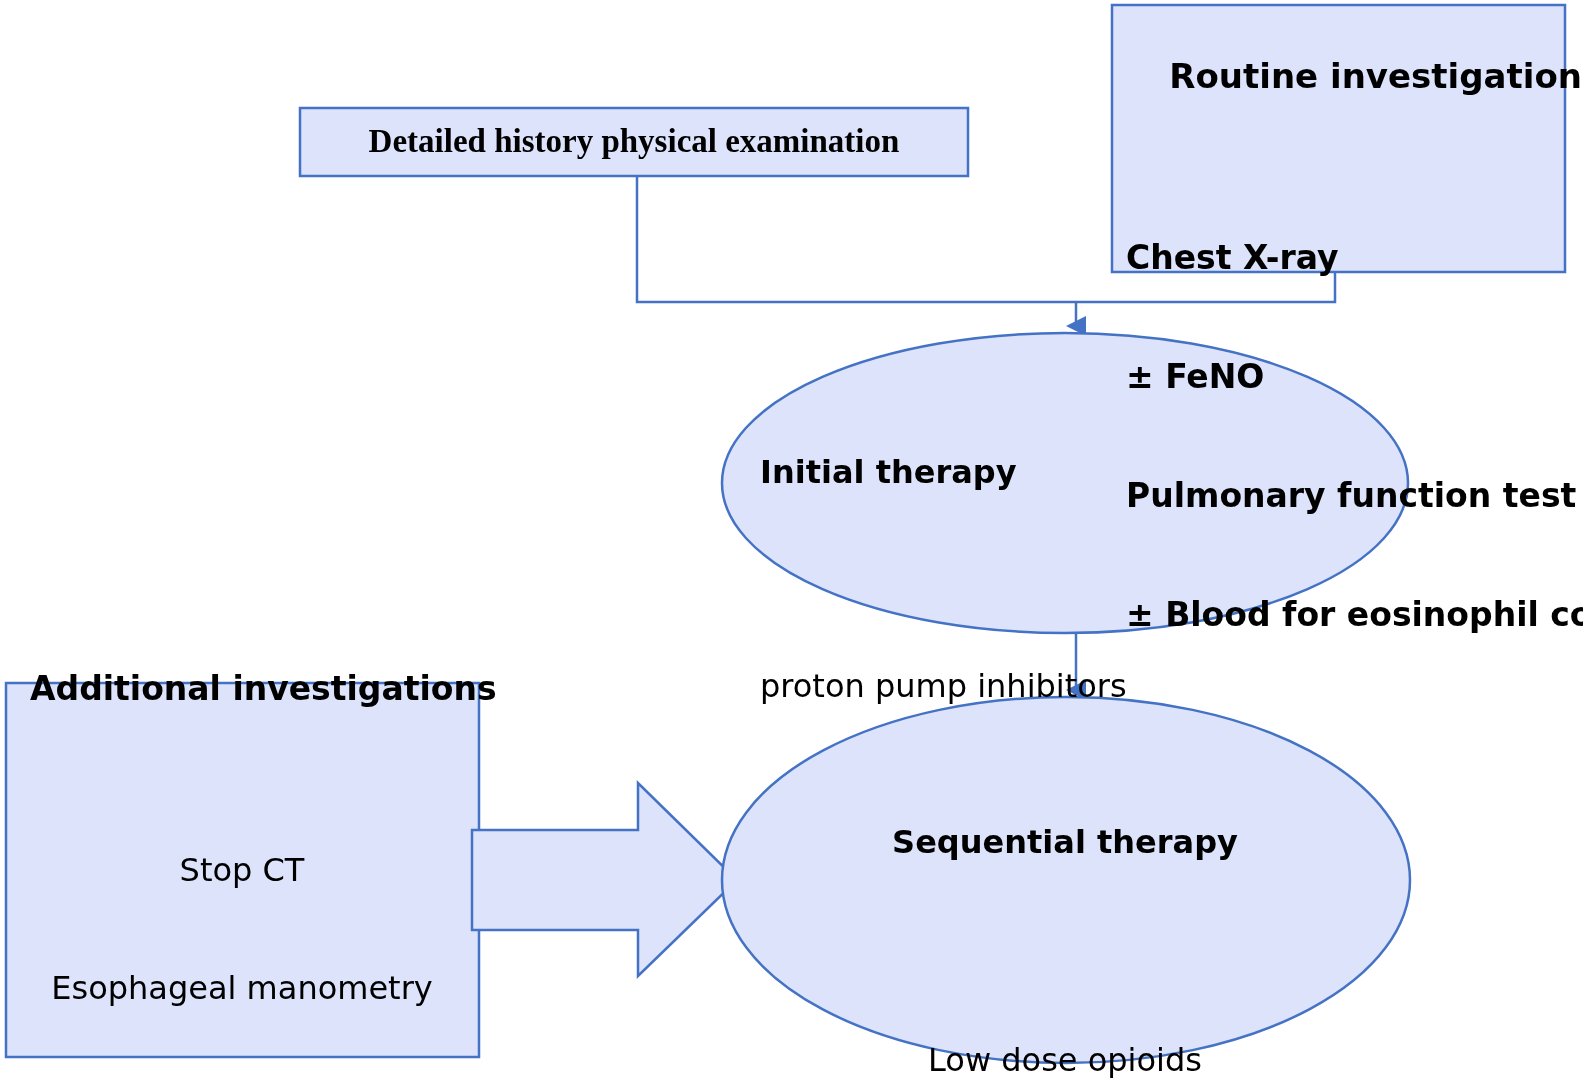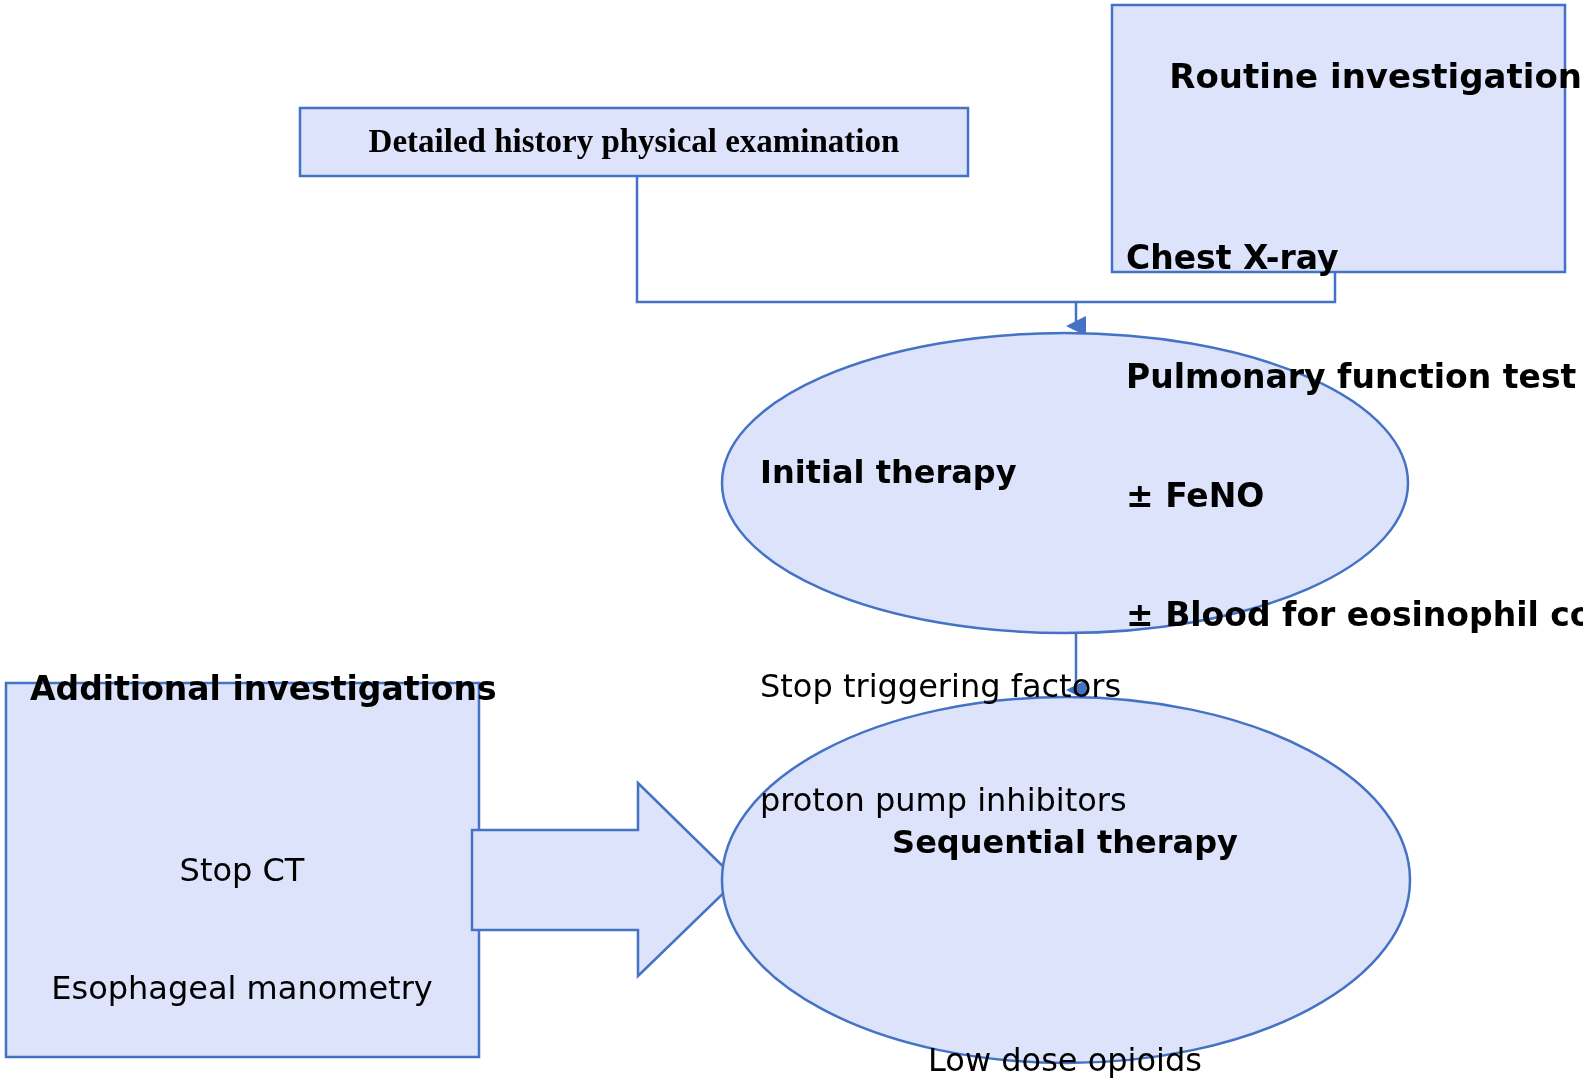--- a/index.html
+++ b/index.html
@@ -123,31 +123,30 @@
 
     <path d="M 472 830 L 638 830 L 638 783 L 737 880 L 638 976 L 638 930 L 472 930 Z" fill="#dce3fa" stroke="#4472c4" stroke-width="2.5" stroke-linejoin="miter"></path>
 
     <ellipse cx="1066" cy="880" rx="344" ry="183" fill="#dce3fa" stroke="#4472c4" stroke-width="2.5"></ellipse>
   </svg>
 
   <div class="node-text" id="routine-text">
     <span class="title-line">Routine investigations</span>
     <span class="spacer"></span>
     <div class="body-line">Chest X-ray</div>
+    <div class="body-line">± FeNO</div>
     <div class="body-line">Pulmonary function test</div>
-    <div class="body-line">± FeNO</div>
     <div class="body-line">± Blood for eosinophil count</div>
   </div>
 
   <div class="node-text" id="history-text">Detailed history physical examination</div>
 
   <div class="node-text" id="initial-text">
     <div class="title-line">Initial therapy</div>
     <span class="spacer"></span>
-    <div>Stop triggering factors</div>
     <div>proton pump inhibitors</div>
   </div>
 
   <div class="node-text" id="sequential-text">
     <div class="title-line">Sequential therapy</div>
     <span class="spacer"></span>
     <div>Low dose opioids</div>
     
     
     

